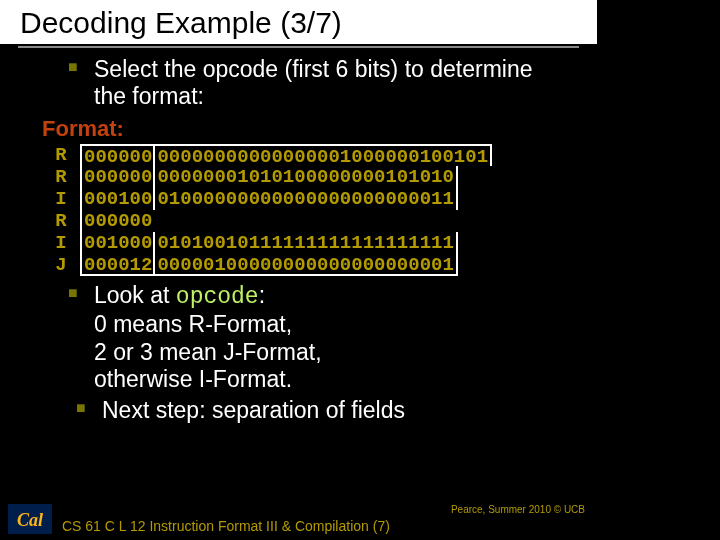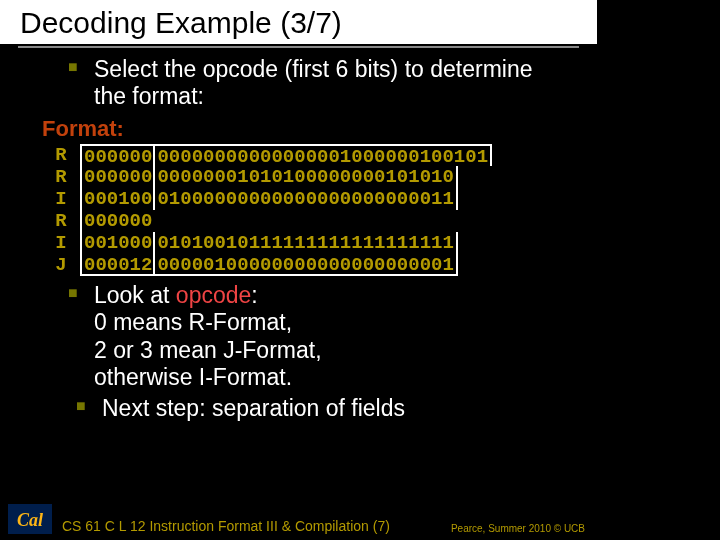--- a/index.html
+++ b/index.html
@@ -2,37 +2,37 @@
 <html><head>
 <meta charset="utf-8">
 <style>
 html,body{margin:0;padding:0;width:720px;height:540px;background:#000;font-family:Arial,Helvetica,sans-serif;overflow:hidden}
 .slide{position:relative;width:597px;height:540px}
 .title{color:#000;background:#fff;font-size:30px;font-weight:400;padding:6px 0 4px 20px;border-bottom:2px solid #000;font-family:Arial,sans-serif}
 .divider{height:2px;background:#888;margin:0 18px}
 .body{padding:4px 30px 0 68px}
 .bullet{color:#fff;font-size:23px;line-height:1.18;margin:4px 0 2px 0;position:relative;padding-left:26px}
 .bullet::before{content:"■";position:absolute;left:0;top:2px;color:#767600;font-size:16px}
-.bullet .opcode{font-family:Liberation Sans, sans-serif;color:#ef4444}
+.bullet .opcode{font-family:Liberation Mono, monospace;color:#bef264}
 .fmt-head{color:#c2410c;font-size:22px;font-weight:700;margin:6px 0 2px -26px}
 .code-area{display:flex;gap:10px;margin:0 0 6px -16px;align-items:flex-start}
 .fmt-col{color:#b39a00;font-family:"Courier New",monospace;font-weight:700;font-size:19px;line-height:22px;text-align:center;width:18px}
 .fmt-col div{height:22px}
 .bits-box{font-family:"Courier New",monospace;color:#b39a00;font-weight:700;font-size:19px;line-height:22px;letter-spacing:0}
 .bits-box .row{display:flex;height:22px}
 .opbox{border:2px solid #fff;border-right:none;padding:0 1px 0 2px;display:inline-block}
 .bits-box .row:first-child .opbox{border-top:2px solid #fff}
 .bits-box .row:not(:first-child) .opbox{border-top:none}
 .bits-box .row:last-child .opbox{border-bottom:2px solid #fff}
 .bits-box .row:not(:last-child) .opbox{border-bottom:none}
 .restbox{border:2px solid #fff;border-left:2px solid #fff;padding:0 2px}
 .bits-box .row:not(:first-child) .restbox{border-top:none}
 .bits-box .row:not(:last-child) .restbox{border-bottom:none}
 .bullet.sub{margin-left:8px}
-.footer{position:absolute;bottom:6px;left:0;right:0;display:flex;justify-content:space-between;align-items:flex-end;padding:0 12px 0 8px}
+.footer{position:absolute;bottom:6px;left:0;right:0;display:flex;justify-content:space-between;padding:0 12px 0 8px}
 .footer-left{color:#b39a00;font-size:14px;font-family:Arial}
 .footer-right{color:#b39a00;font-size:10px;font-family:Arial}
 .logo{width:44px;height:30px;margin-right:6px;vertical-align:bottom}
 .footer-wrap{display:flex;align-items:flex-end;gap:4px}
 </style>
 </head>
 <body>
 
 <div class="slide">
   <div class="title">Decoding Example (3/7)</div>

